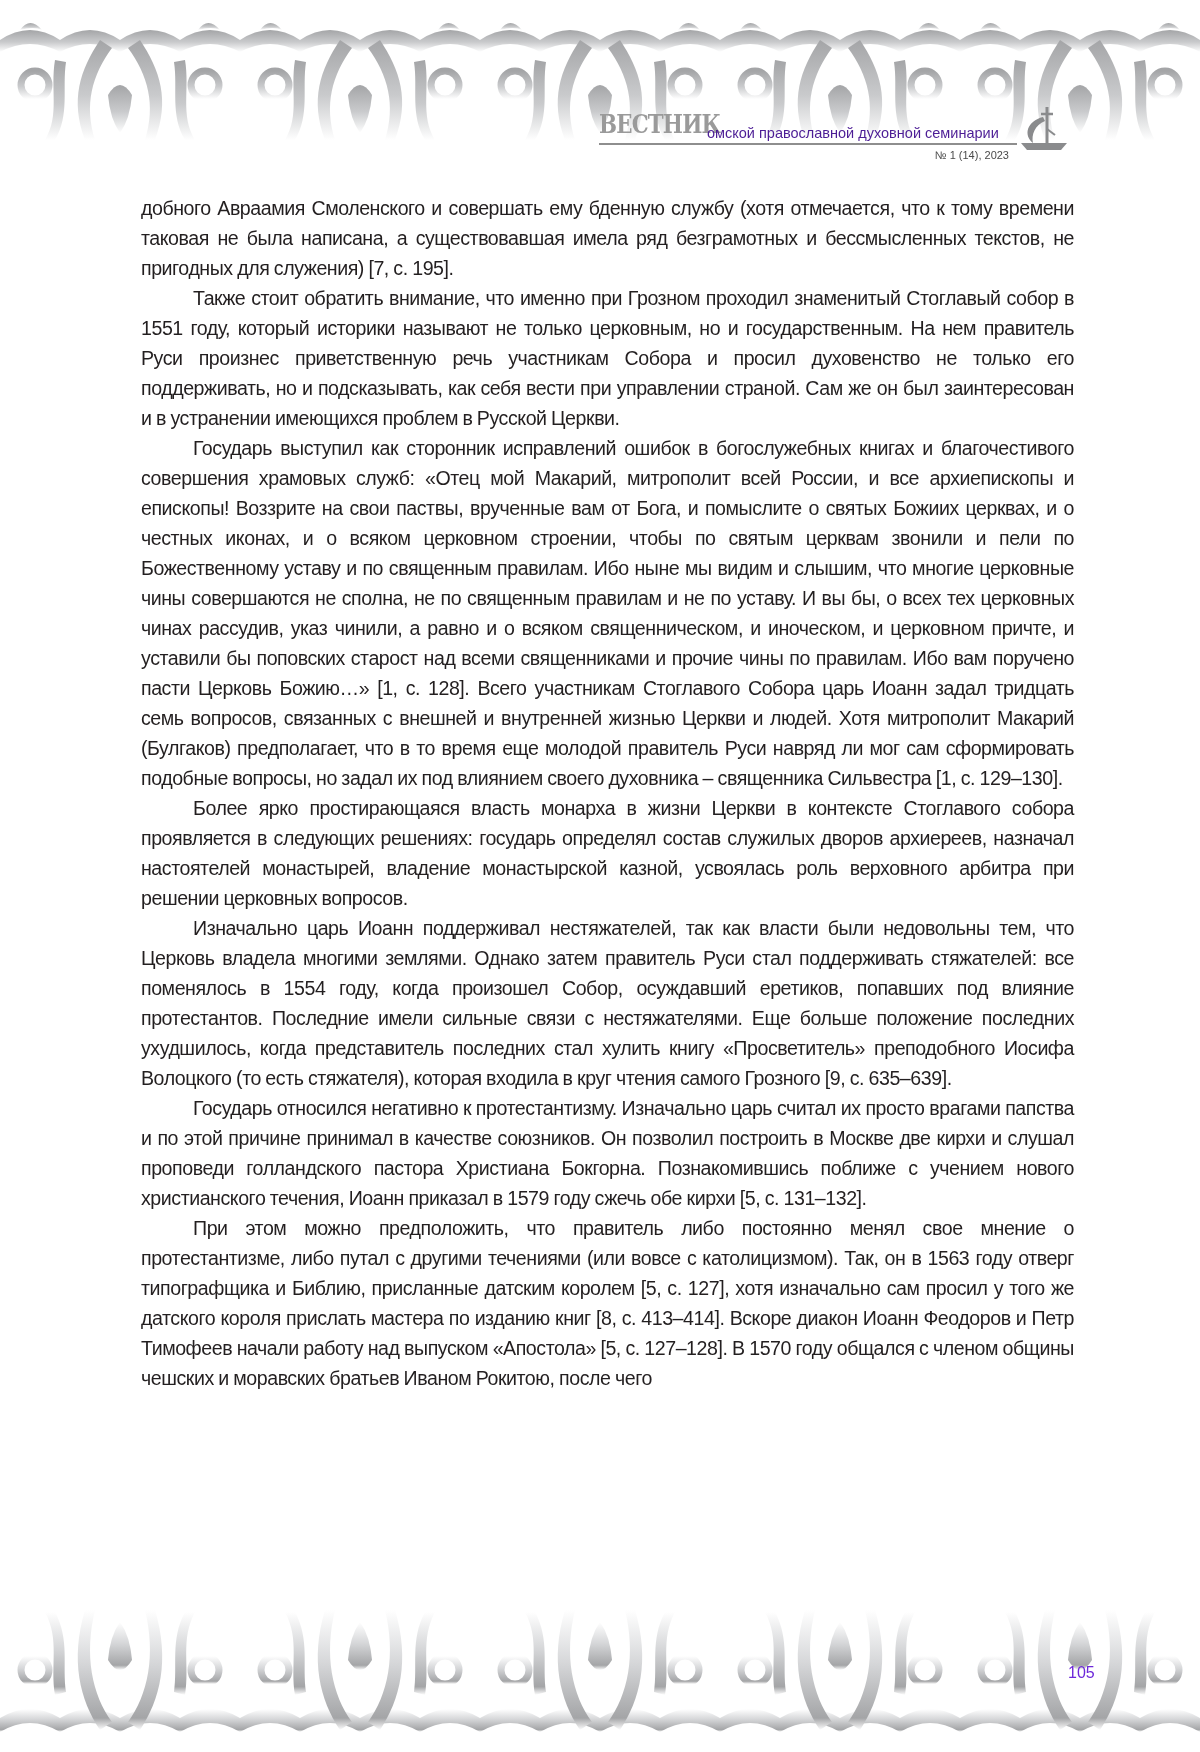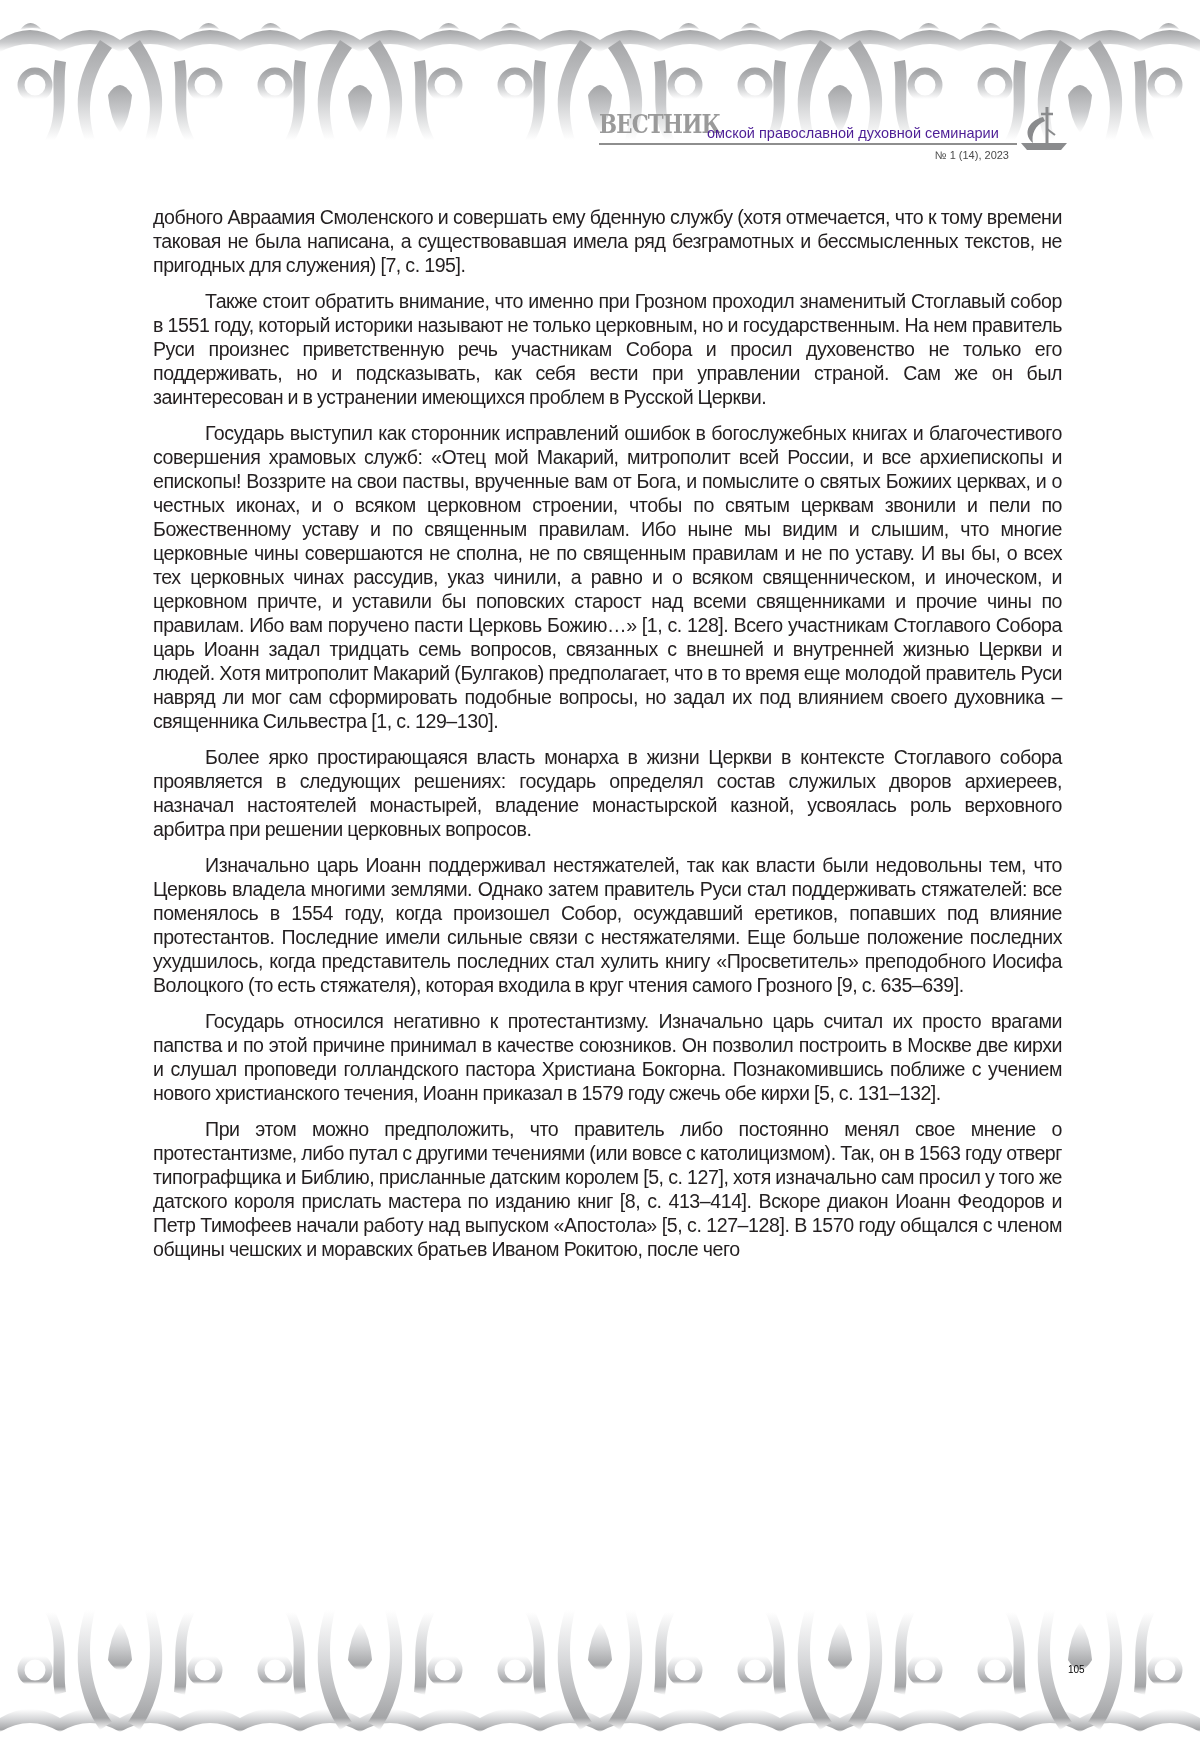--- a/index.html
+++ b/index.html
@@ -34,34 +34,34 @@
     .mast-issue {
       position: absolute; right: 60px; top: 44px;
       font-size: 11px; color: #4a4a4a; padding-left: 37px;
     }
     .mast-logo { position: absolute; left: 418px; top: 0; width: 52px; height: 46px; }
 
     .text-body {
       position: absolute; left: 141px; top: 193px; width: 933px;
     }
     .text-body p {
-      margin: 12px;
+      margin: 0;
       font-size: 19.6px;
-      line-height: 24px;
+      line-height: 30px;
       text-align: justify;
       text-indent: 52px;
       letter-spacing: -0.45px;
       word-spacing: -0.5px;
       font-stretch: condensed;
     }
     .text-body p.cont { text-indent: 0; }
 
     .page-number {
       position: absolute; left: 1068px; top: 1664px;
-      font-size: 10px; color: #000000;
+      font-size: 16px; color: #6d28d9;
     }
   </style>
 </head>
 <body>
 
 <svg class="ornament ornament-top" viewBox="0 0 1200 150" preserveAspectRatio="none">
   <defs>
     <linearGradient id="gTop" x1="0" y1="0" x2="0" y2="1">
       <stop offset="0" stop-color="#a4a5a7"></stop>
       <stop offset="0.55" stop-color="#c9cacc"></stop>

